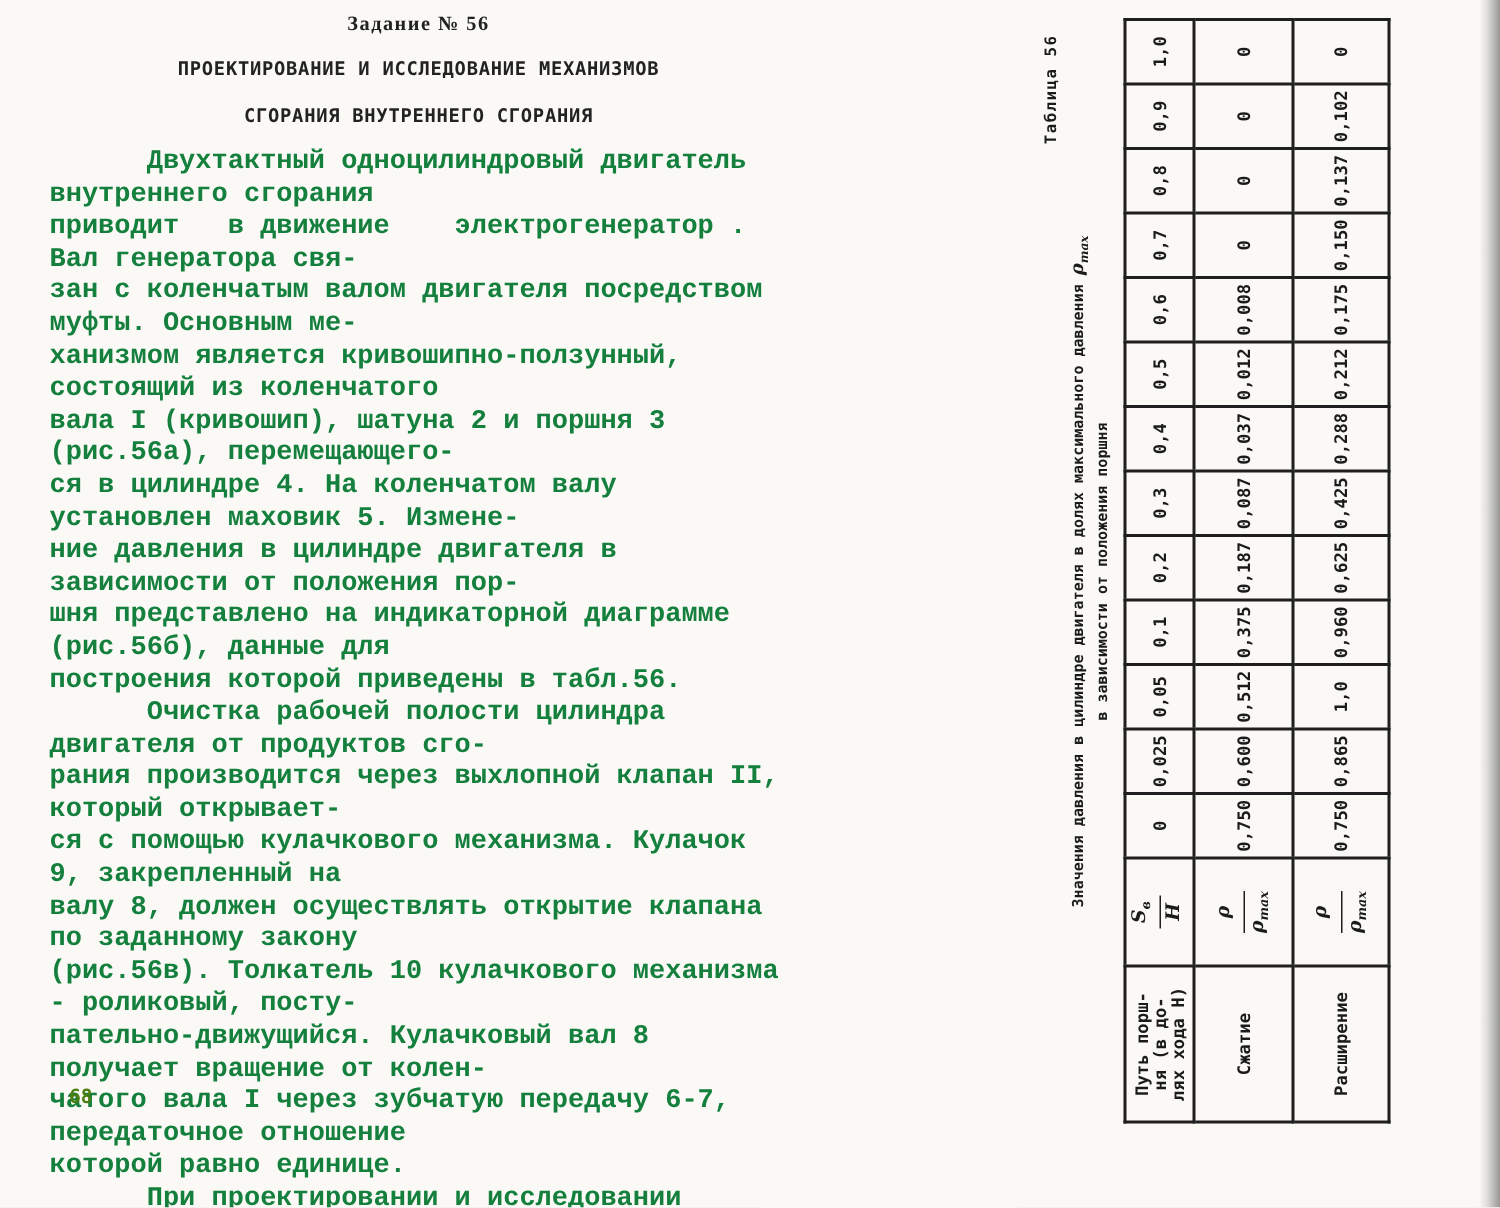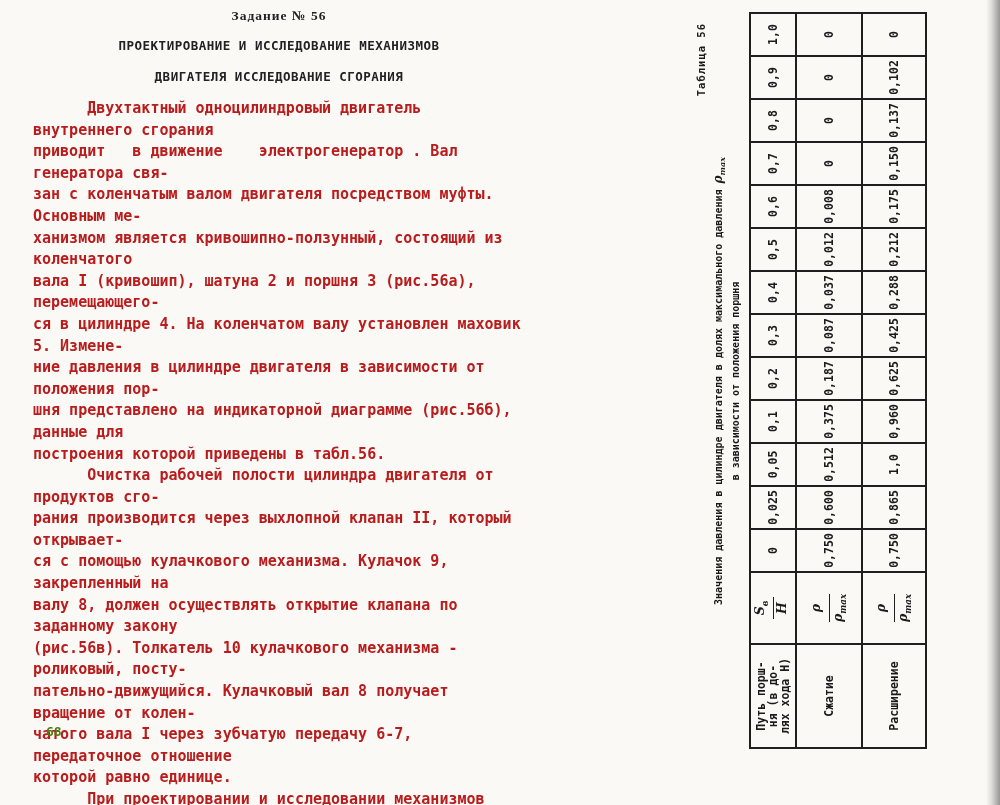--- a/index.html
+++ b/index.html
@@ -24,22 +24,22 @@
     font-weight:bold;color:#222;
   }
   .task-title{
     text-align:center;font-size:13.5px;letter-spacing:1px;margin:0 0 12px 0;font-family:Liberation Serif, serif;
   }
   .heading{
     text-align:center;font-size:12.5px;line-height:19px;letter-spacing:0.5px;margin:12px;
   }
   .body-text{margin-top:12px;}
   .body-text p{
-    margin:0;font-size:15px;line-height:21.6px;
-    white-space:pre-wrap;letter-spacing:0px;color:#b91c1c;
+    margin:0;font-size:18px;line-height:21.6px;
+    white-space:pre-wrap;letter-spacing:0px;color:#15803d;font-family:Liberation Mono, monospace;
   }
   .page-number{
     position:absolute;left:46px;top:724px;font-size:13px;font-weight:bold;color:#4d7c0f;
   }
   
   .table-wrap{
     position:absolute;left:462px;top:246px;width:736px;height:270px;
     transform:rotate(-90deg);
     font-weight:bold;color:#1b1b1b;
   }
@@ -74,21 +74,21 @@
   .frac sub{font-size:8.5px;}
 </style>
 </head>
 <body>
 
 <div class="page">
 
   <div class="text-block">
     <div class="task-title">Задание № 56</div>
     <div class="heading">ПРОЕКТИРОВАНИЕ И ИССЛЕДОВАНИЕ МЕХАНИЗМОВ</div>
-    <div class="heading">ДВИГАТЕЛЯ ИССЛЕДОВАНИЕ СГОРАНИЯ</div>
+    <div class="heading">СГОРАНИЯ ВНУТРЕННЕГО СГОРАНИЯ</div>
     <div class="body-text">
       <p>      Двухтактный одноцилиндровый двигатель внутреннего сгорания
 приводит   в движение    электрогенератор . Вал генератора свя-
 зан с коленчатым валом двигателя посредством муфты. Основным ме-
 ханизмом является кривошипно-ползунный, состоящий из коленчатого
 вала I (кривошип), шатуна 2 и поршня 3 (рис.56а), перемещающего-
 ся в цилиндре 4. На коленчатом валу установлен маховик 5. Измене-
 ние давления в цилиндре двигателя в зависимости от положения пор-
 шня представлено на индикаторной диаграмме (рис.56б), данные для
 построения которой приведены в табл.56.</p>

